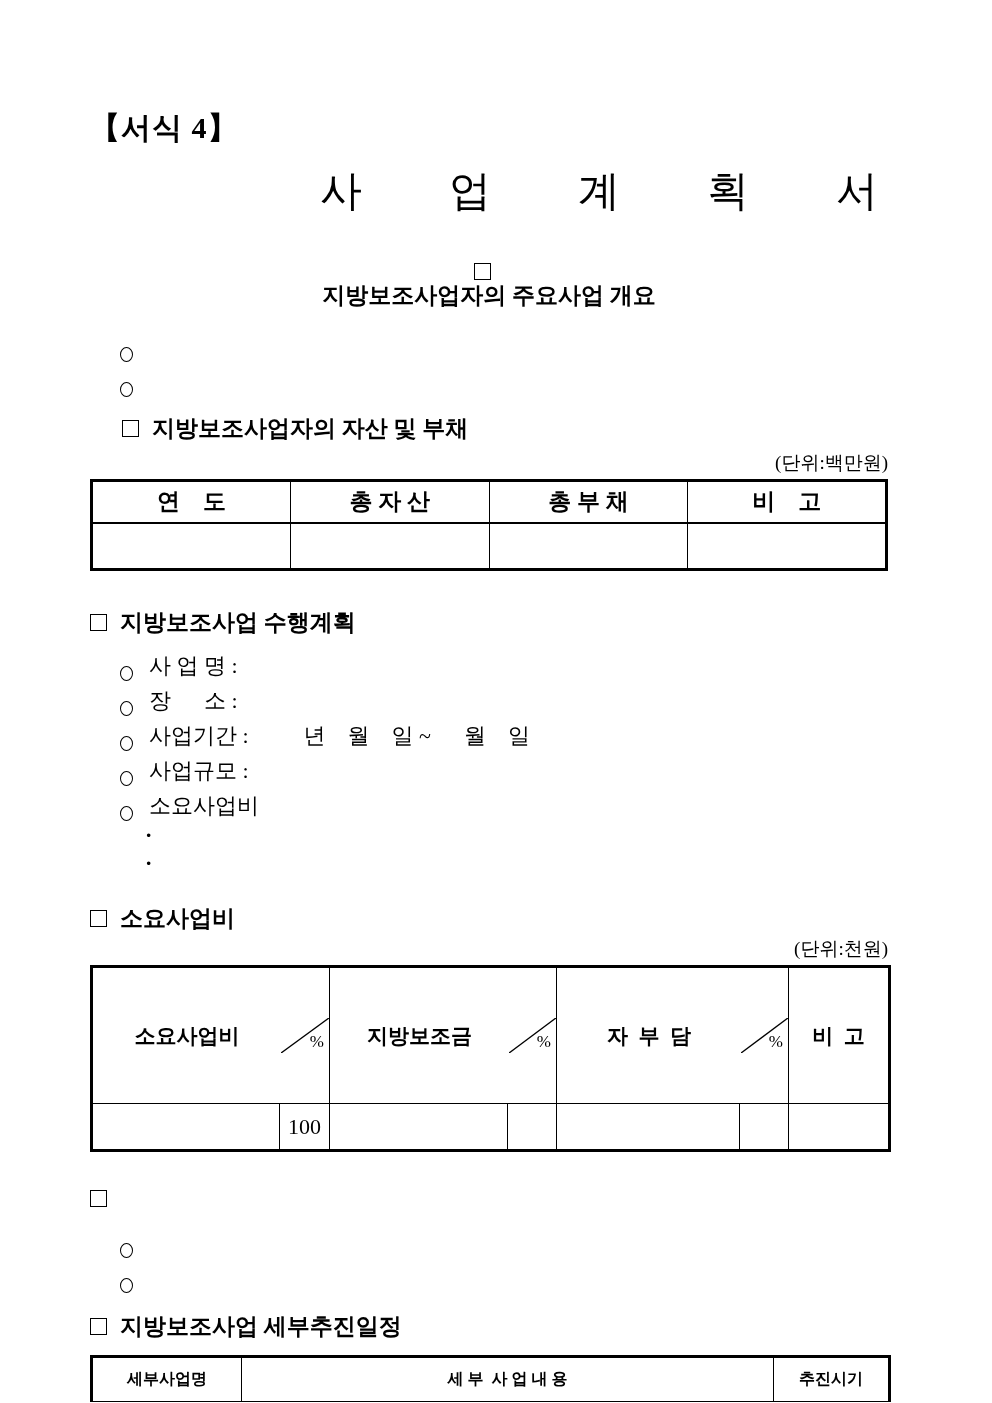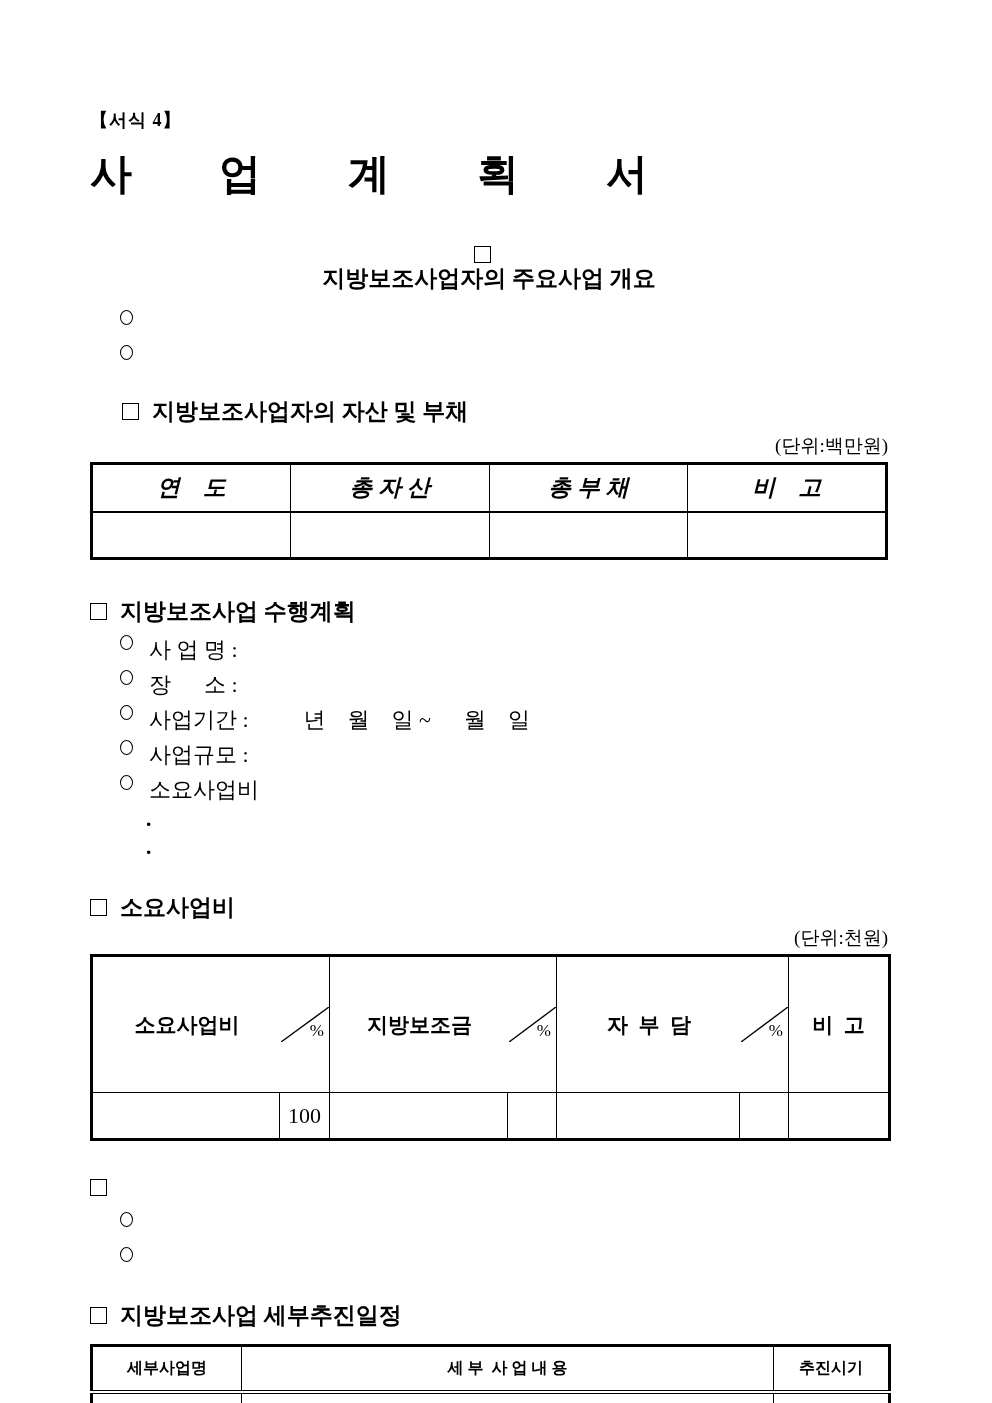--- a/index.html
+++ b/index.html
@@ -7,61 +7,61 @@
   .page {
     position:relative;
     width:992px; height:1403px;
     margin:0 auto;
     background:#ffffff;
     color:#000000;
     font-family:"Liberation Serif","DejaVu Serif",serif;
     padding:108px 104px 0 90px;
     overflow:hidden;
   }
-  .form-tag { font-size:18px; font-weight:bold; letter-spacing:1px; }
+  .form-tag { font-size:30px; font-weight:bold; letter-spacing:1px; }
   .doc-title {
     margin-top:14px;
-    text-align:left;
+    text-align:right;
     font-size:42px;
-    font-weight:bold;
+    font-weight:normal;
     letter-spacing:10px;
     word-spacing:18px;
     white-space:pre;
   }
   .section-heading {
     display:flex; align-items:center;
     font-size:23px; font-weight:bold;
     white-space:pre;
   }
   .checkbox {
     display:inline-block;
     width:17px; height:17px;
     border:1.5px solid #000;
     margin-right:13px;
     flex:0 0 auto;
   }
   .bullet-list { margin:16px 0 0 30px; }
-  .bullet-row { display:flex; align-items:flex-start; height:35px; font-size:22px; white-space:pre; }
+  .bullet-row { display:flex; align-items:flex-end; height:35px; font-size:22px; white-space:pre; }
   .circle {
     display:inline-block;
     width:13px; height:15px;
     border:1px solid #000;
     border-radius:50%;
     margin-right:16px;
     flex:0 0 auto;
   }
   .dot-line { margin-left:55px; font-size:22px; line-height:28px; font-weight:bold; }
   .unit-label { text-align:right; font-size:19px; margin-top:6px; margin-bottom:3px; white-space:pre; }
 
   table { border-collapse:collapse; table-layout:fixed; width:798px; background:#fff; }
   table.bordered { border:3px solid #000; }
   table.bordered th, table.bordered td { border:1px solid #000; white-space:pre; }
 
   
-  .assets-table th { height:48px; font-size:23px; font-weight:bold; text-align:center; border-bottom-width:2px !important;font-style:italic; }
+  .assets-table th { height:42px; font-size:23px; font-weight:bold; text-align:center; border-bottom-width:2px !important; }
   .assets-table td { height:47px; }
 
   
   .budget-table th, .budget-table td { font-size:21px; }
   .budget-table .hdr-cell { height:35px; padding:0; font-weight:bold; vertical-align:middle; }
   .hdr-flex { display:flex; height:35px; align-items:stretch; }
   .hdr-label { flex:1 1 auto; display:flex; align-items:center; justify-content:center; font-weight:bold; }
   .pct-box { position:relative; flex:0 0 auto; }
   .pct-box svg { position:absolute; inset:0; width:100%; height:100%; }
   .pct-sym { position:absolute; right:5px; bottom:1px; font-size:17px; font-weight:normal; }

